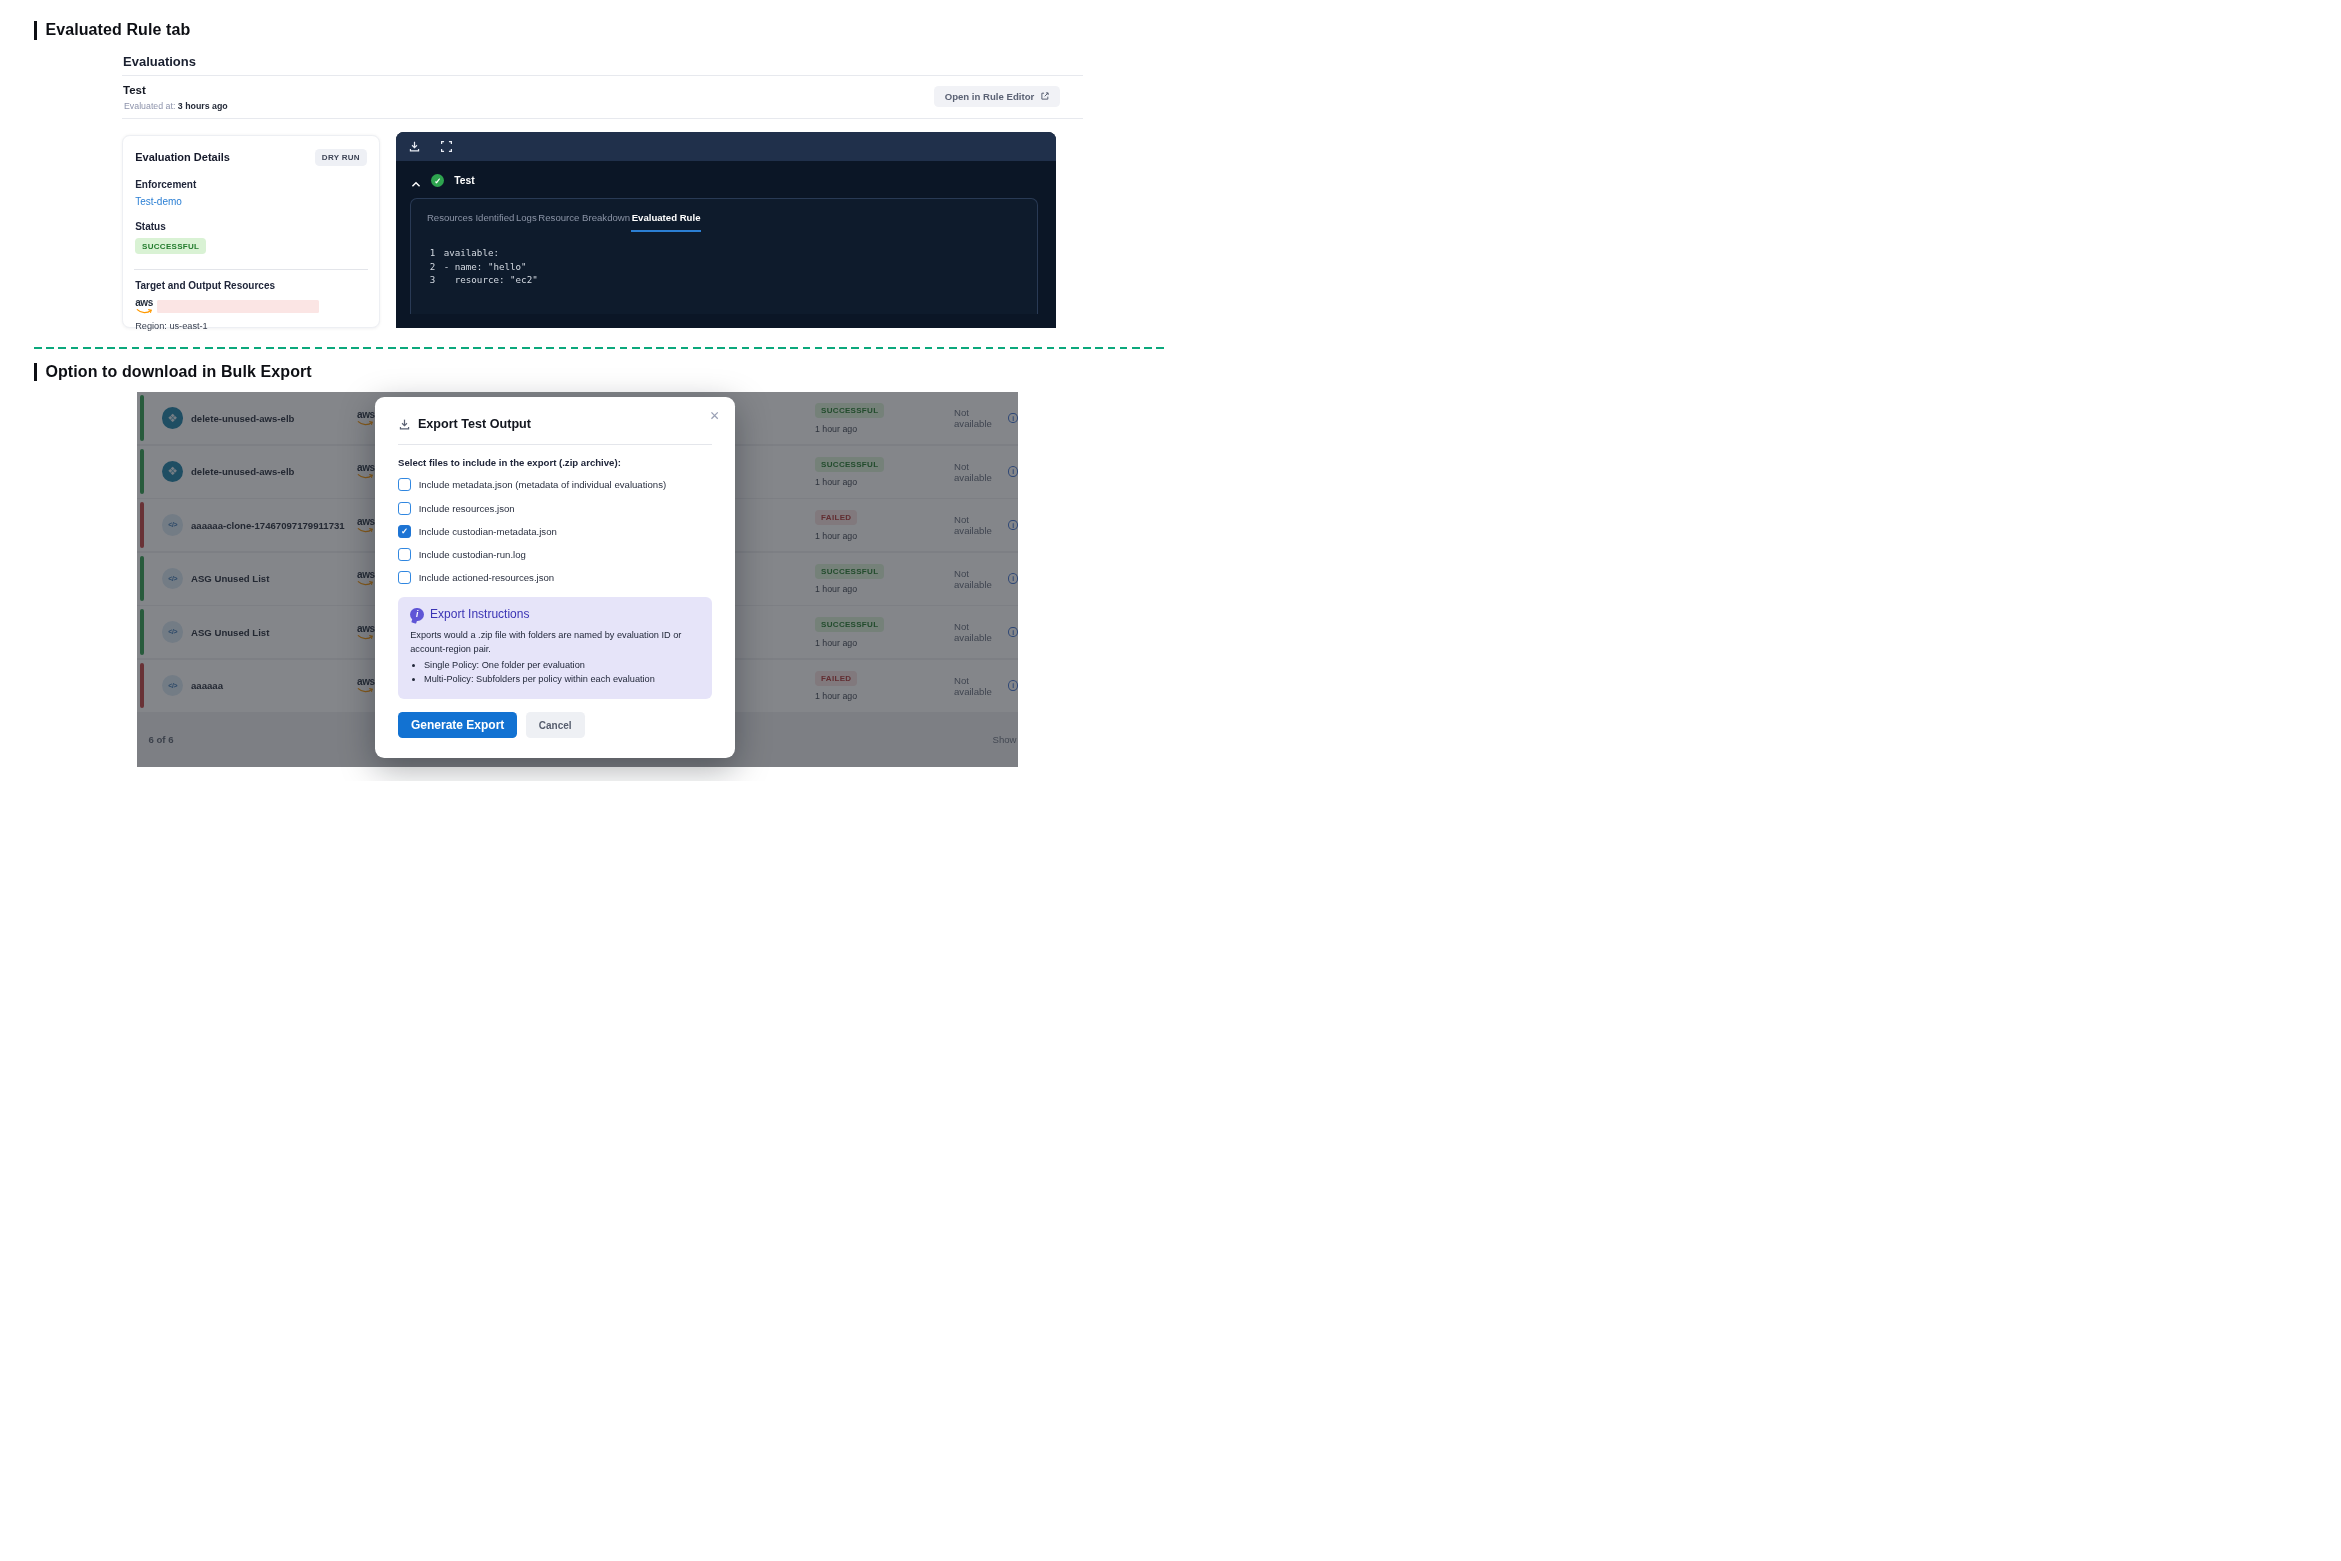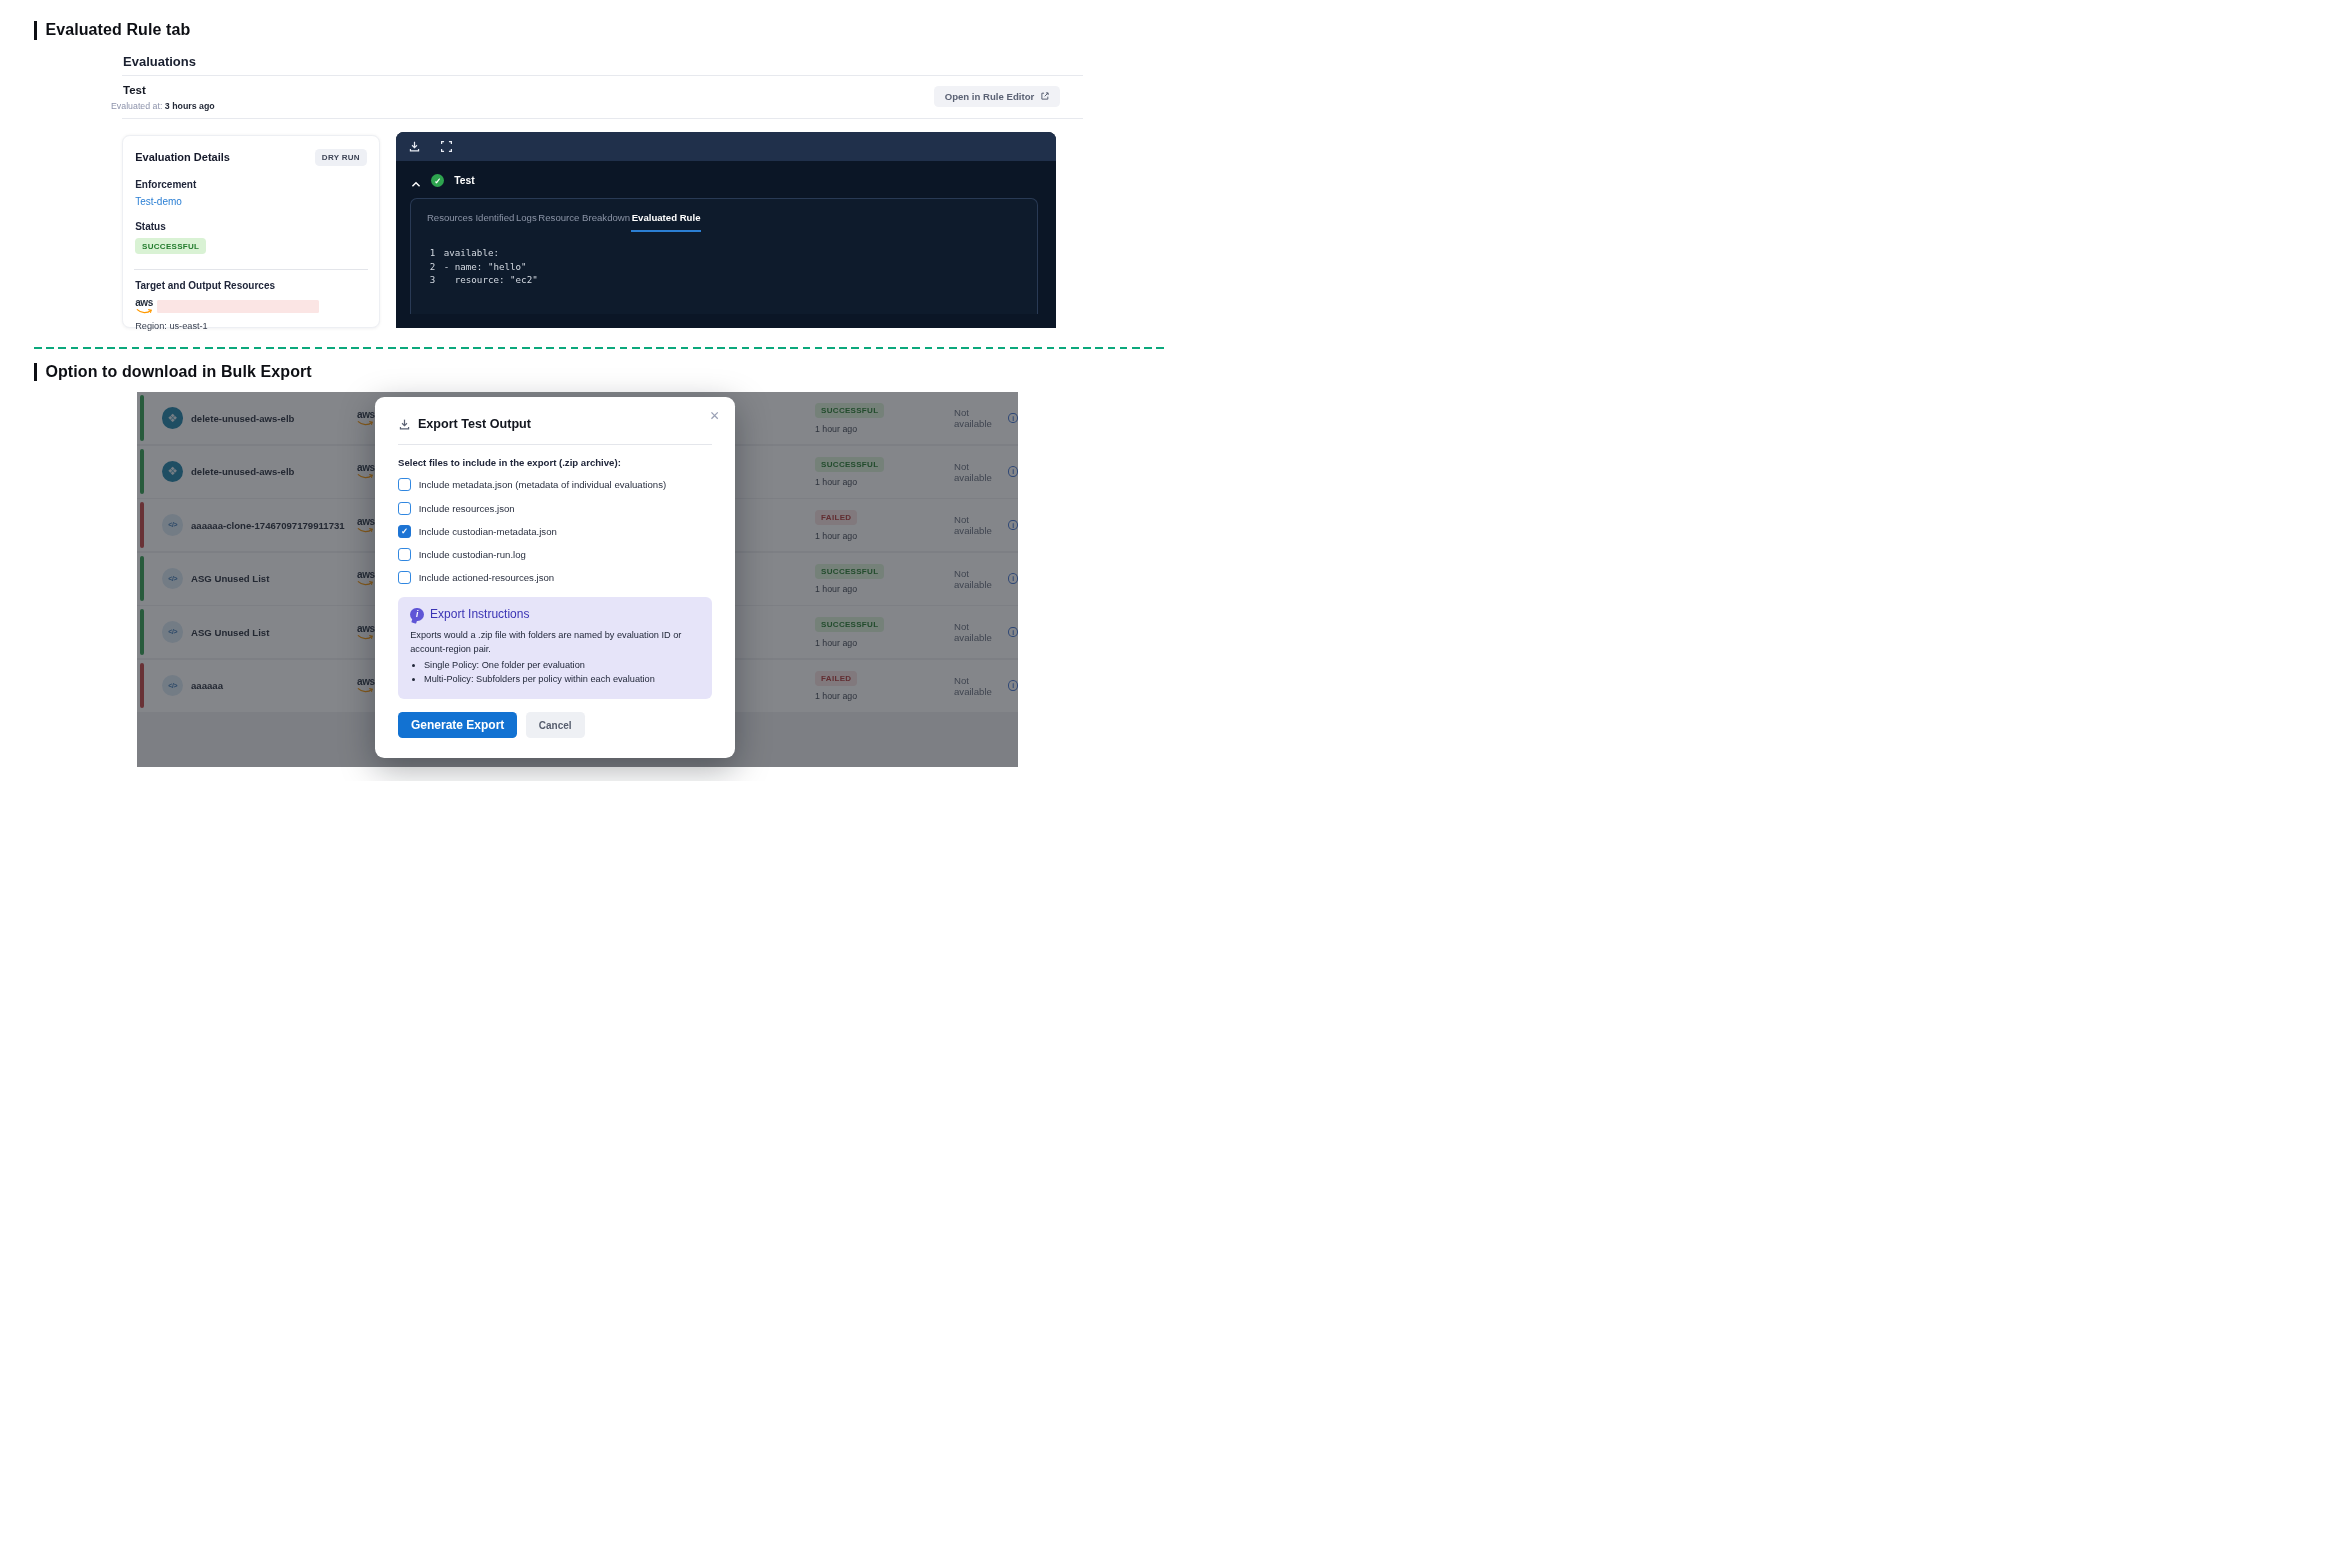--- a/index.html
+++ b/index.html
@@ -196,21 +196,21 @@
 </style>
 </head>
 <body>
 
 <div class="abs section-title" style="left:34px; top:21.4px;">Evaluated Rule tab</div>
 
 <div class="abs panel-heading" style="left:123px; top:54px;">Evaluations</div>
 <div class="hr" style="left:122px; top:75px; width:961px;"></div>
 
 <div class="abs eval-name" style="left:123px; top:84px;">Test</div>
-<div class="abs eval-at" style="left:111px; top:96px;">
+<div class="abs eval-at" style="left:124px; top:96px;">
   <span class="lbl">Evaluated at:</span>
   <span class="val">3 hours ago</span>
 </div>
 
 <button class="abs open-editor-btn" style="left:934px; top:86px;">
   <span>Open in Rule Editor</span>
   <span style="display:inline-flex;">
     <svg width="10" height="10" viewBox="0 0 16 16" fill="none" stroke-width="1.6">
       <path d="M6.5 3.5H3v9.5h9.5V9"></path>
         <path d="M9.5 3h3.5v3.5"></path>
@@ -415,20 +415,24 @@
     <span class="t-status">
       <span class="t-badge fail">FAILED</span>
       <div class="t-time">1 hour ago</div>
     </span>
     <span class="t-avail">
       <span>Not available</span>
       <span class="info-i">i</span>
     </span>
   </div>
     </div>
+  <div class="t-footer">
+    <span class="t-count">6 of 6</span>
+    <span class="t-show">Show</span>
+  </div>
   <div class="dim-overlay"></div>
 </div>
 
 <div class="abs modal">
   <span class="modal-close">✕</span>
   <div class="modal-title-row">
     <span style="display:inline-flex;">
       <svg width="13" height="13" viewBox="0 0 16 16" fill="none" stroke-width="1.5">
         <path d="M8 2v7"></path>
           <path d="M5 6.5 8 9.5 11 6.5"></path>

